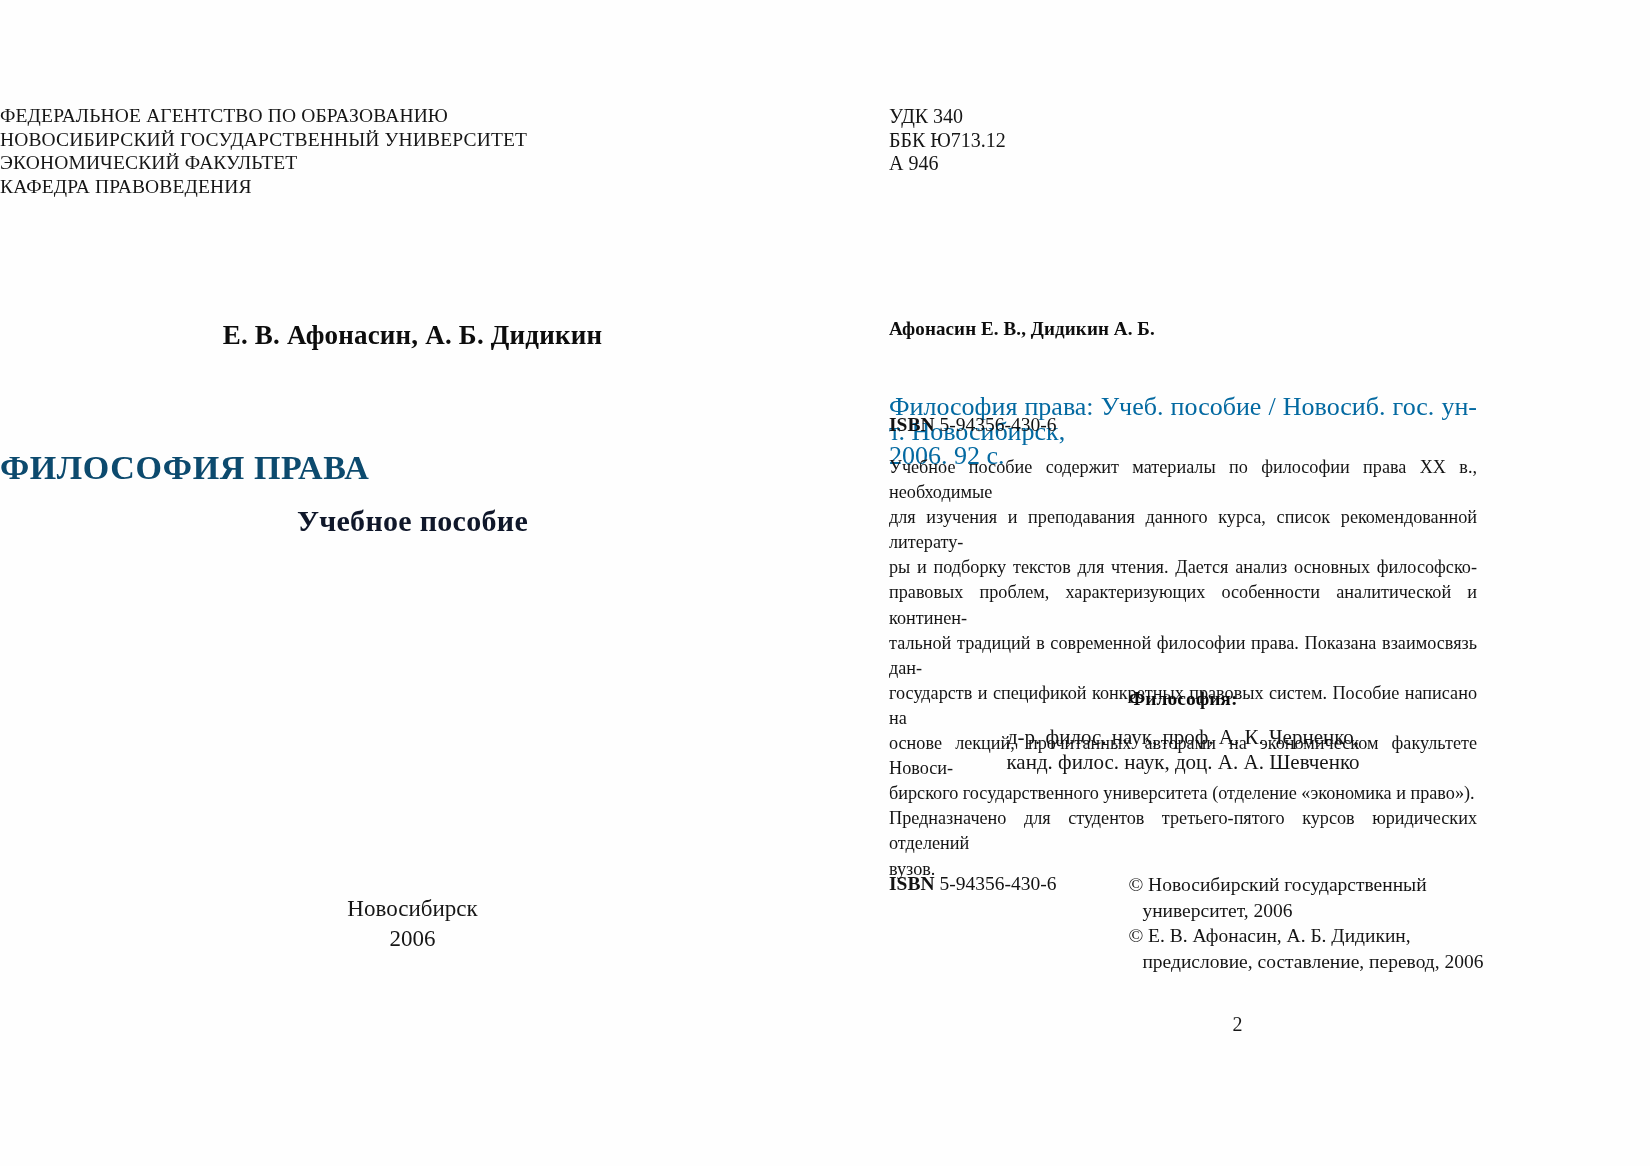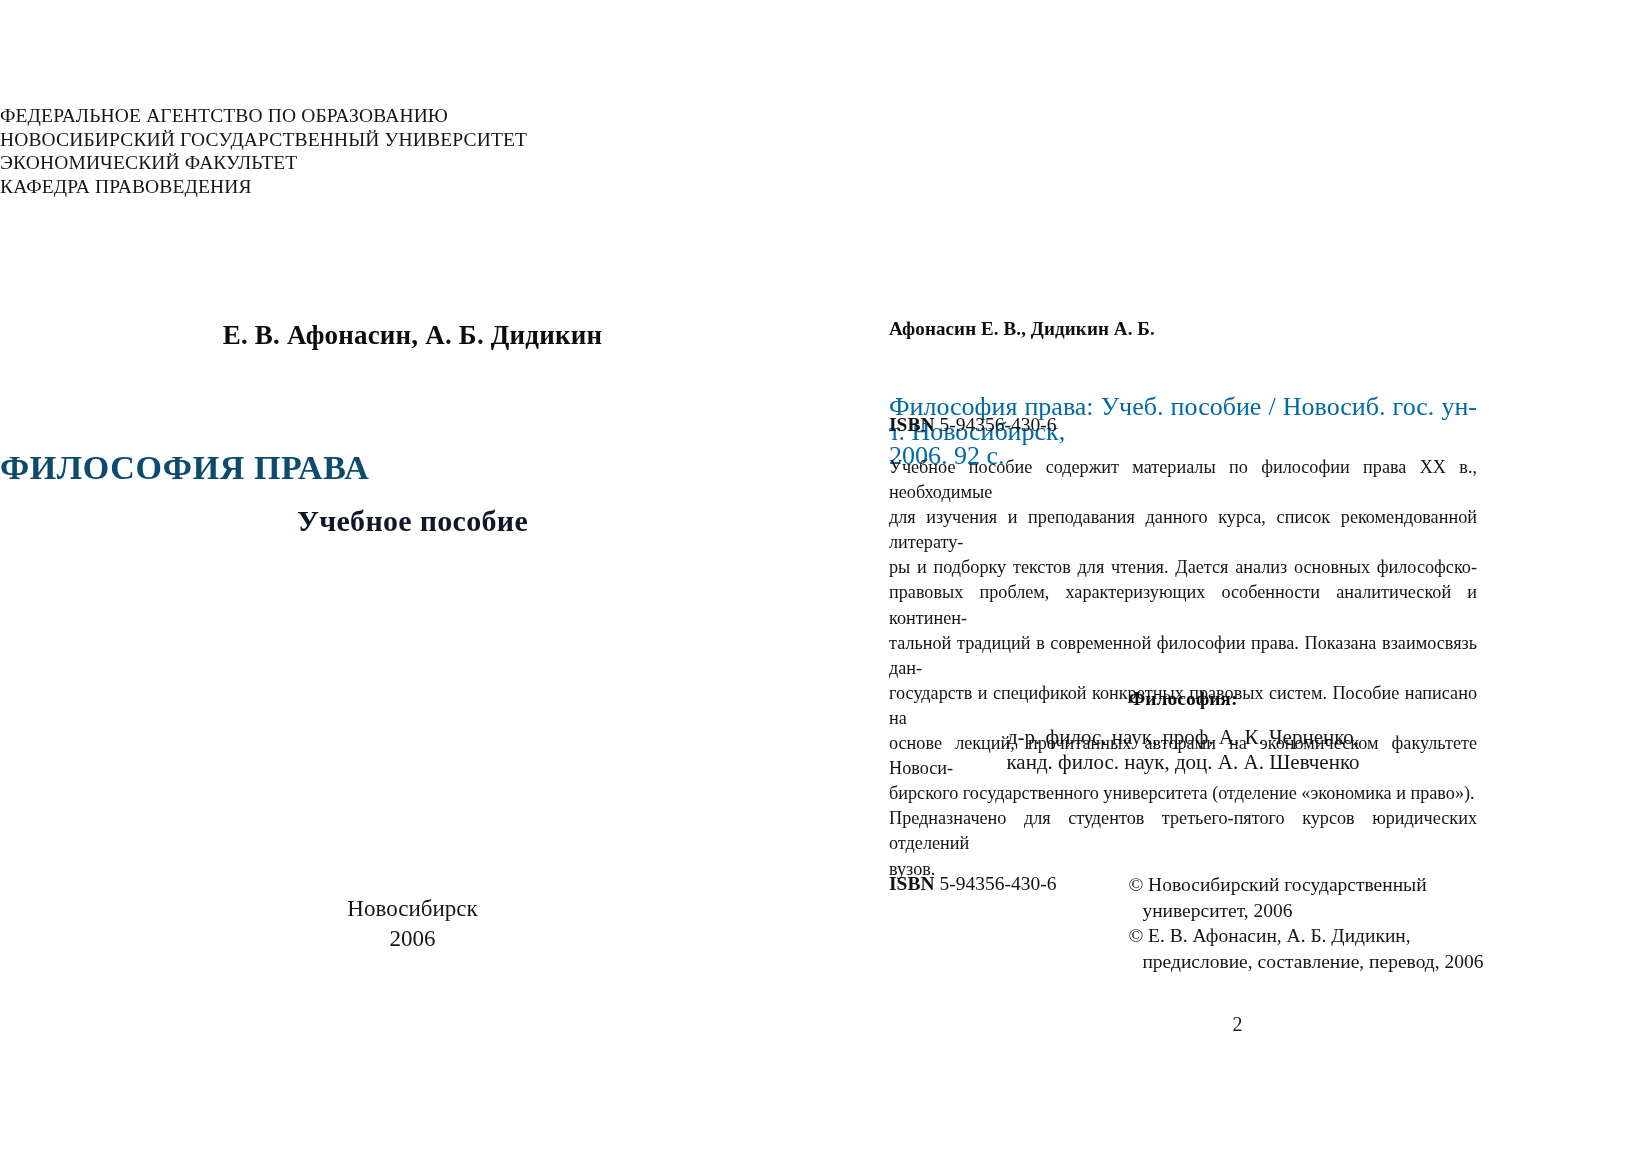--- a/index.html
+++ b/index.html
@@ -223,20 +223,25 @@
 
     <div class="imprint">
       <div>Новосибирск</div>
       <div>2006</div>
     </div>
 
   </div>
 
   <div class="right-page">
 
+    <div class="codes">
+      <div>УДК 340</div>
+      <div>ББК Ю713.12</div>
+      <div>А 946</div>
+    </div>
 
     <div class="bib-authors">Афонасин Е. В., Дидикин А. Б.</div>
 
     <div class="bib-desc">
       <span>Философия права: Учеб. пособие / Новосиб. гос. ун-т. Новосибирск,</span>
       <br>
       <span>2006. 92 с.</span>
     </div>
 
     <div class="isbn-top">

